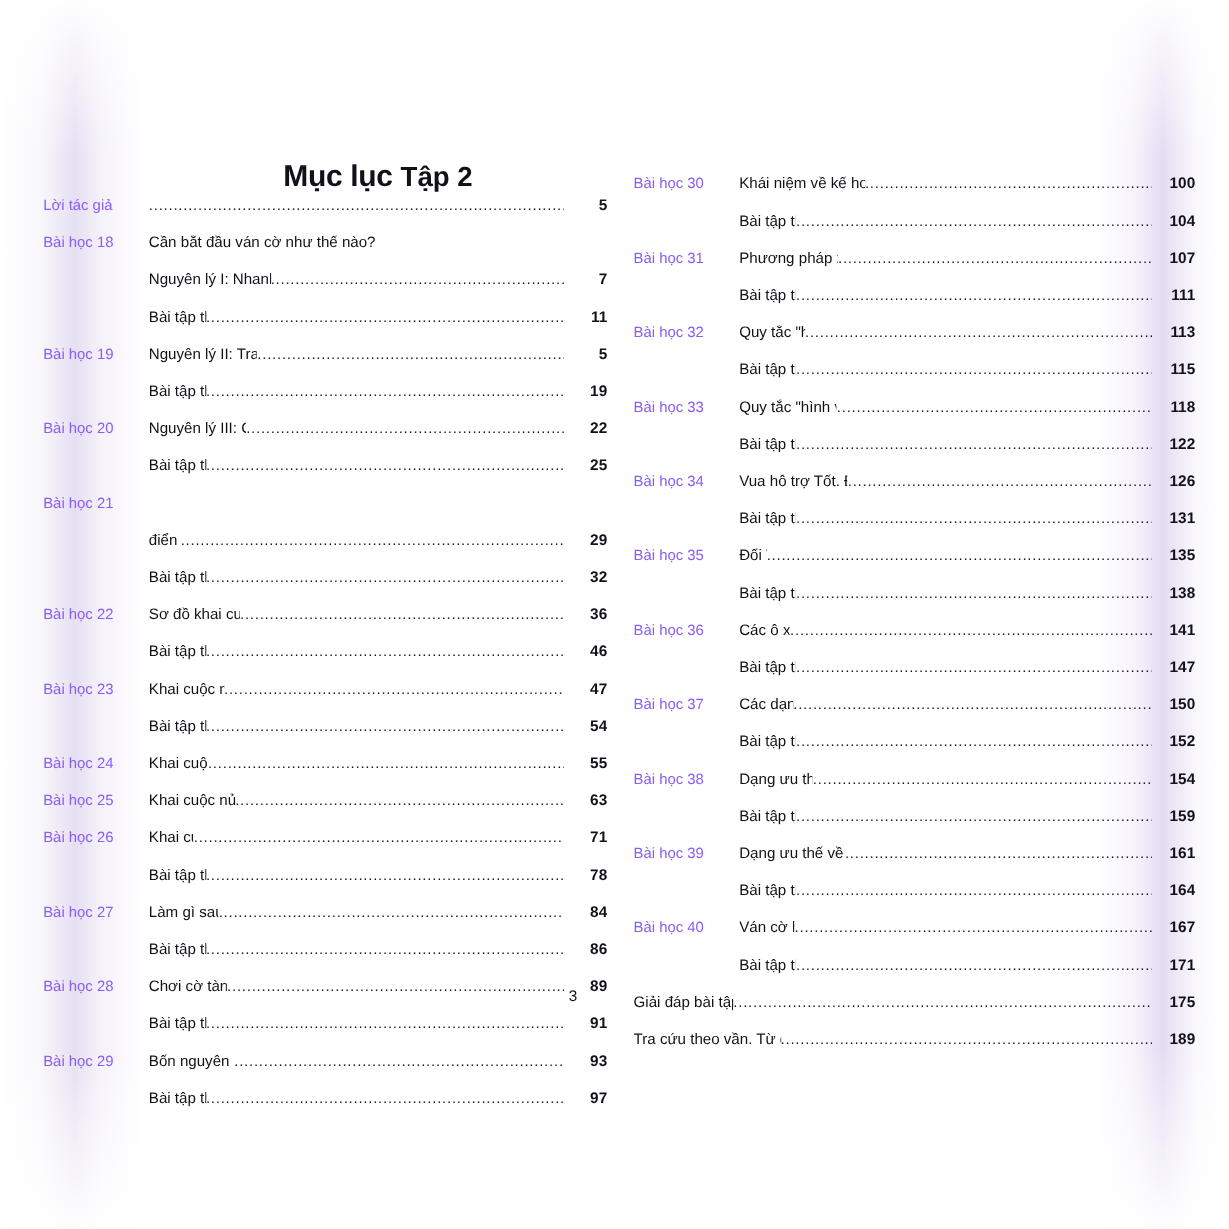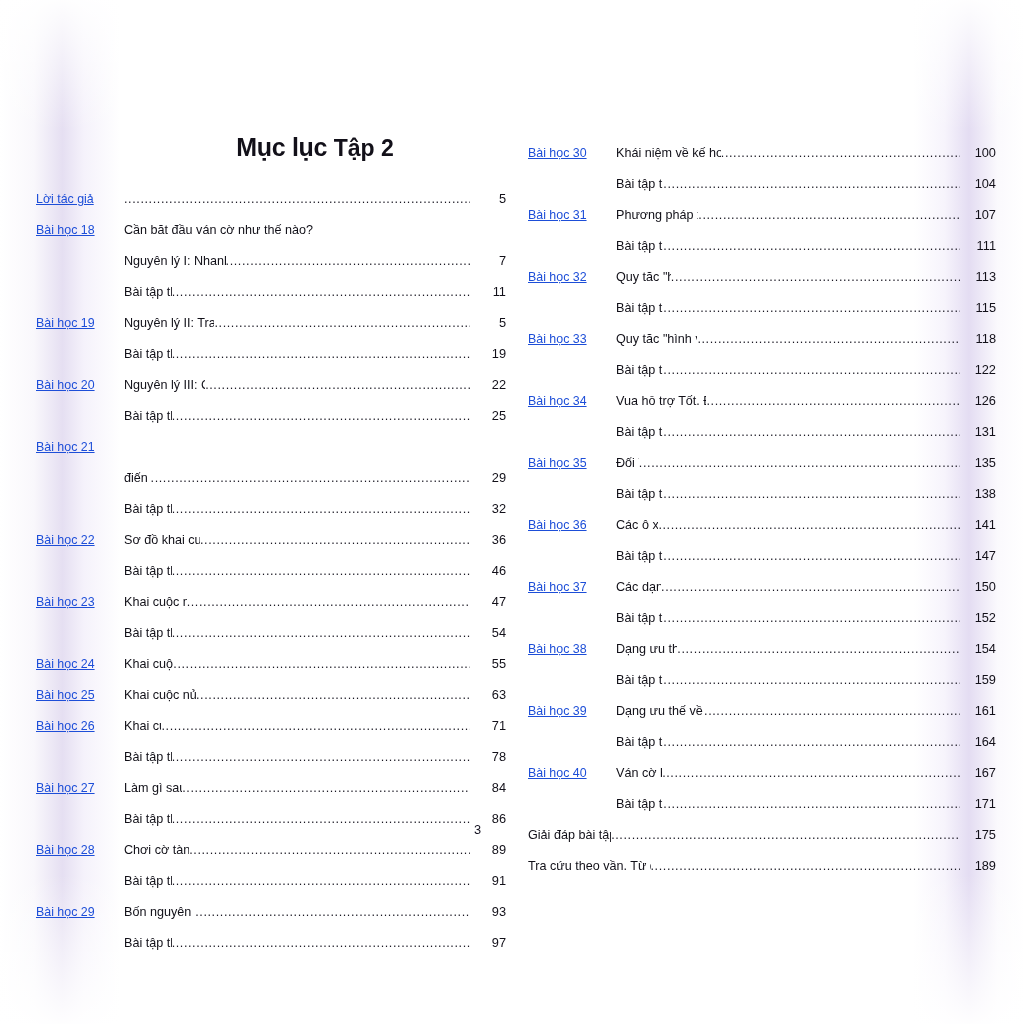--- a/index.html
+++ b/index.html
@@ -74,38 +74,37 @@
   #toc-title .vol {
     font-size: 23px;
     letter-spacing: 0px;
   }
 
   
   .column {
     position: absolute;
     top: 0;
   }
-  #left-column  { left: 36px;  width: 470px; margin-top: 28px; }
+  #left-column  { left: 36px;  width: 470px; }
   #right-column { left: 528px; width: 468px; }
 
   .toc-row {
     display: flex;
     align-items: baseline;
     font-size: 12.6px;
     line-height: 1;
     height: 31px;
     white-space: nowrap;
   }
 
   .lesson-label {
     flex: 0 0 auto;
     width: 88px;
     font-size: 12.4px;
-    color: #1d4ed8;
-    text-decoration: underline;
+    color: #8b5cf6;
   }
 
   .entry {
     display: flex;
     align-items: baseline;
     flex: 1 1 auto;
     min-width: 0;
     overflow: hidden;
   }
   .entry-title {
@@ -126,20 +125,21 @@
   }
   .leader::after {
     content: "........................................................................................................................................................";
   }
   .page-num {
     flex: 0 0 auto;
     width: 34px;
     text-align: right;
     font-size: 12.8px;
     color: #121019;
+    font-weight: bold;
   }
   .toc-row.no-leader .page-num { visibility: hidden; }
 
   
   .toc-row.sub .lesson-label { visibility: hidden; }
 
   
   #folio {
     position: absolute;
     left: 474px;

